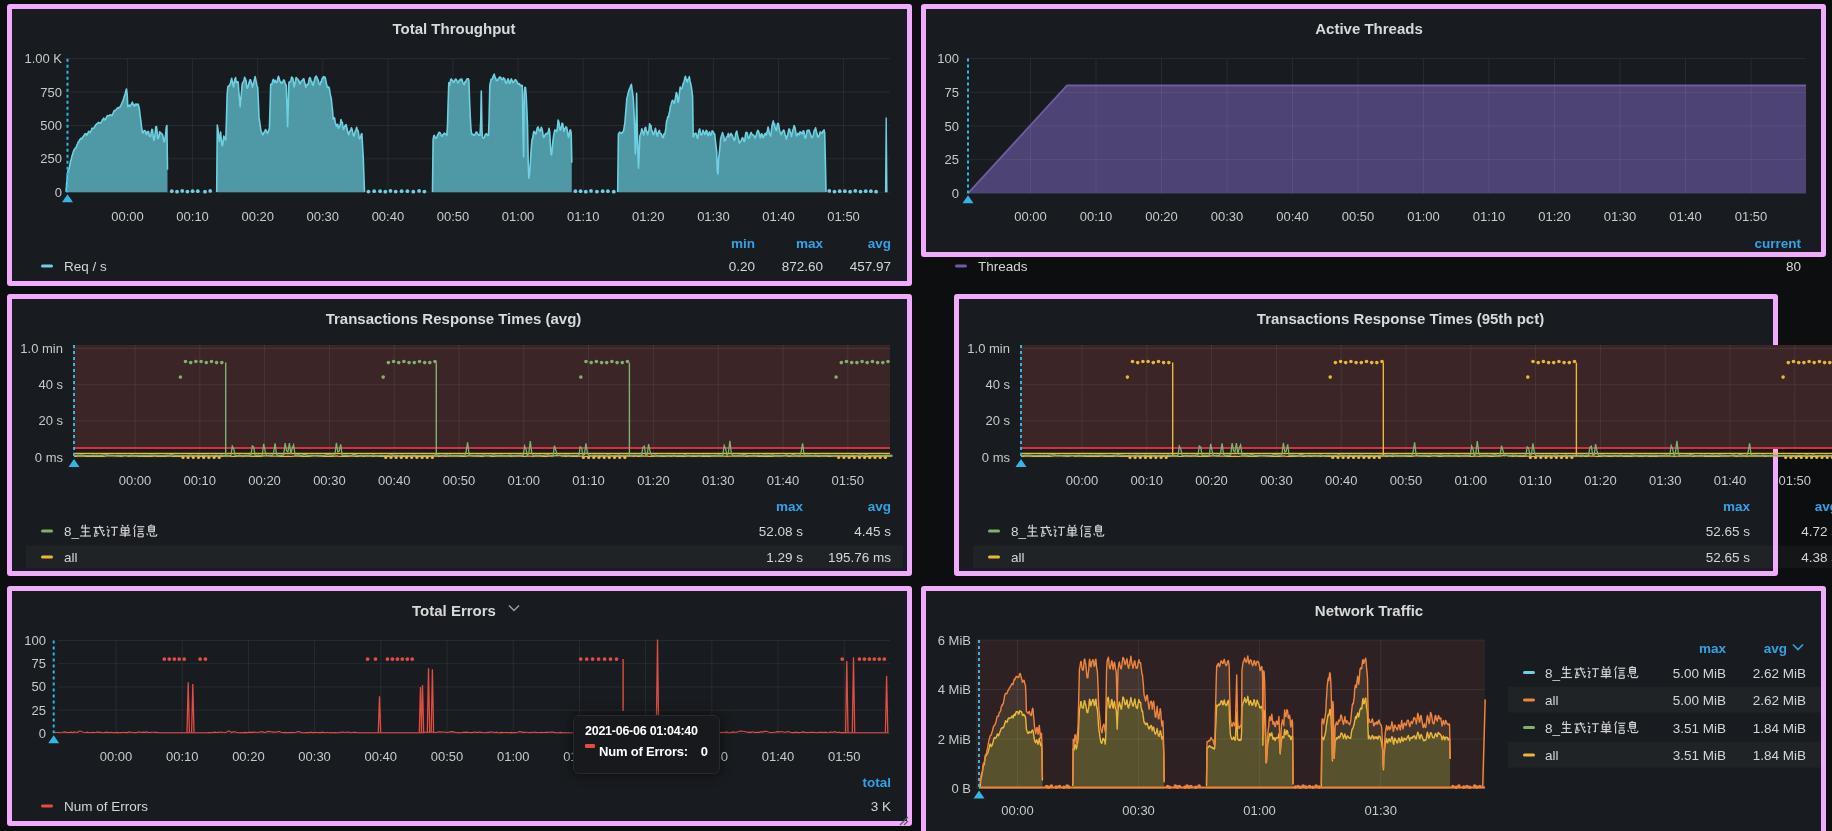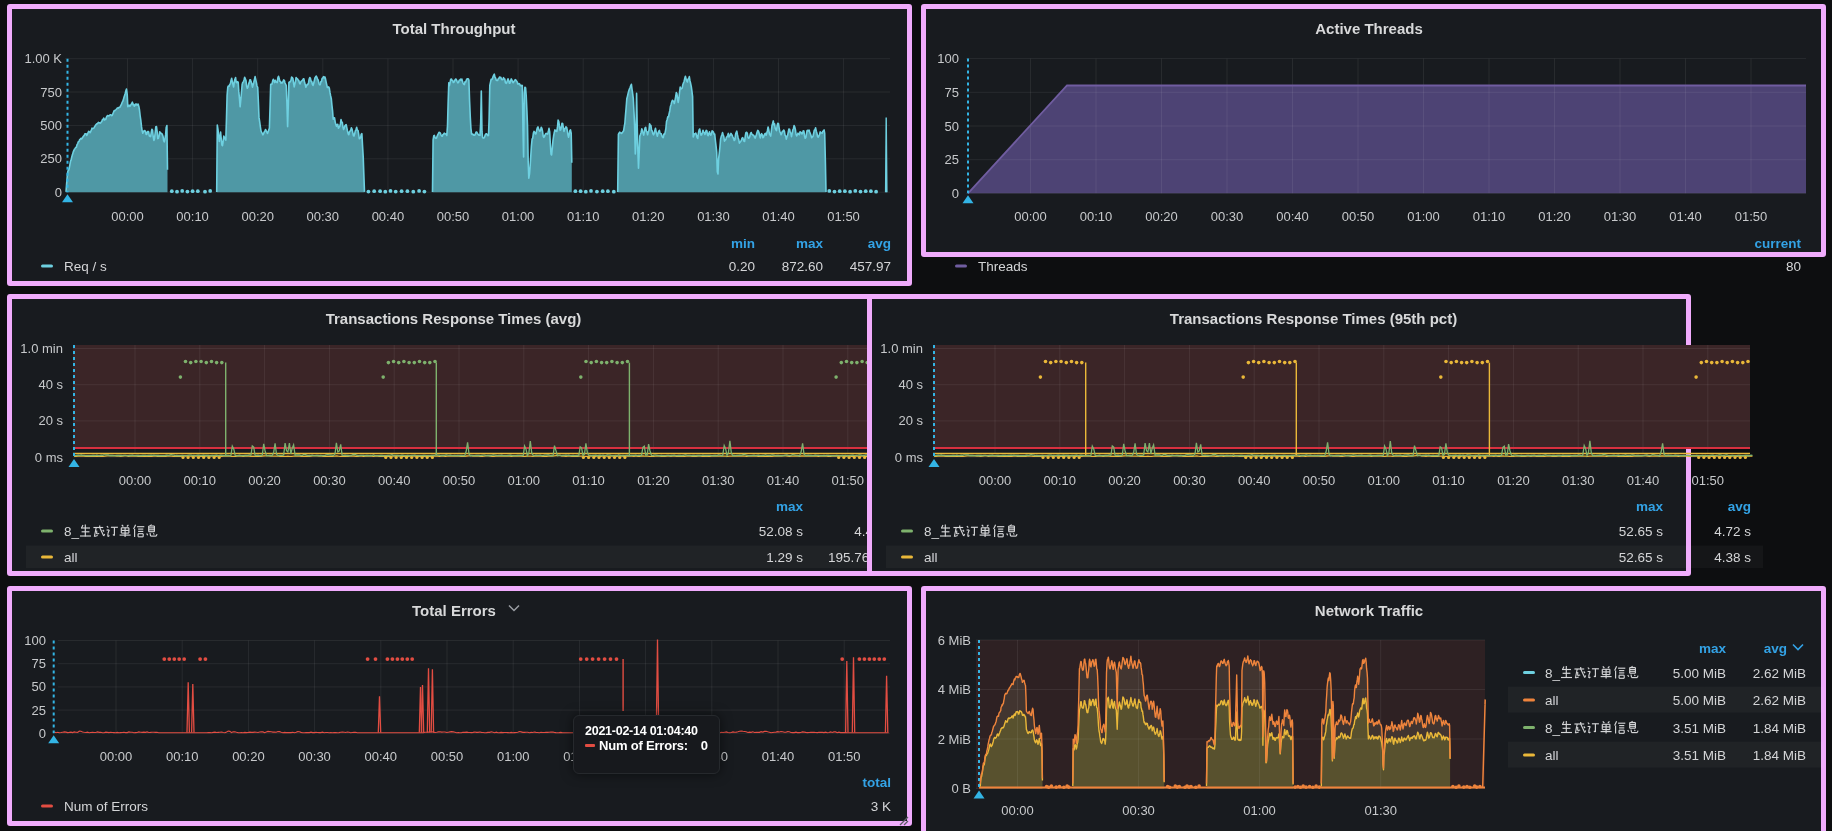--- a/index.html
+++ b/index.html
@@ -330,21 +330,21 @@
       <line x1="144.3" y1="237.1" x2="145.0" y2="235.1" stroke="#d4d5d7" stroke-width="1.15"></line>
       <line x1="141.3" y1="234.3" x2="142.3" y2="235.5" stroke="#d4d5d7" stroke-width="1.15"></line>
       <text x="791" y="237" font-size="13.5" fill="#d4d5d7" text-anchor="end">52.08 s</text>
       <text x="879" y="237" font-size="13.5" fill="#d4d5d7" text-anchor="end">4.45 s</text>
       <rect x="29" y="256.5" width="12" height="3" rx="1.5" fill="#EAB839"></rect>
       <text x="52" y="263" font-size="13.5" fill="#d4d5d7">all</text>
       <text x="791" y="263" font-size="13.5" fill="#d4d5d7" text-anchor="end">1.29 s</text>
       <text x="879" y="263" font-size="13.5" fill="#d4d5d7" text-anchor="end">195.76 ms</text>
     </svg>
   </div>
-<div class="panel" style="left:867px;top:294px;width:824px;height:282px">
+<div class="panel" style="left:954px;top:294px;width:824px;height:282px">
     <svg width="905" height="282" viewBox="0 0 905 282">
       <text x="441.5" y="25" font-size="15" font-weight="bold" fill="#d8d9da" text-anchor="middle">Transactions Response Times (95th pct)</text>
       <rect x="61" y="46" width="817" height="102.9" fill="#3b2527"></rect>
       <line x1="61" y1="49.5" x2="878" y2="49.5" stroke="rgba(255,255,255,0.07)" stroke-width="1"></line>
       <line x1="61" y1="85.7" x2="878" y2="85.7" stroke="rgba(255,255,255,0.07)" stroke-width="1"></line>
       <line x1="61" y1="121.9" x2="878" y2="121.9" stroke="rgba(255,255,255,0.07)" stroke-width="1"></line>
       <line x1="61" y1="158.1" x2="878" y2="158.1" stroke="rgba(255,255,255,0.07)" stroke-width="1"></line>
       <line x1="123.0" y1="46" x2="123.0" y2="158" stroke="rgba(255,255,255,0.07)" stroke-width="1"></line>
       <line x1="187.8" y1="46" x2="187.8" y2="158" stroke="rgba(255,255,255,0.07)" stroke-width="1"></line>
       <line x1="252.6" y1="46" x2="252.6" y2="158" stroke="rgba(255,255,255,0.07)" stroke-width="1"></line>
@@ -607,22 +607,22 @@
       <text x="699.8" y="170" font-size="13" fill="#c7c9cb" text-anchor="middle">01:30</text>
       <text x="766.0" y="170" font-size="13" fill="#c7c9cb" text-anchor="middle">01:40</text>
       <text x="832.2" y="170" font-size="13" fill="#c7c9cb" text-anchor="middle">01:50</text>
       <text x="879" y="196" font-size="13.5" font-weight="bold" fill="#33a2e5" text-anchor="end">total</text>
       <text x="879" y="220" font-size="13.5" fill="#d4d5d7" text-anchor="end">3 K</text>
       <rect x="29" y="213.5" width="12" height="3" rx="1.5" fill="#E24D42"></rect>
       <text x="52" y="220" font-size="13.5" fill="#d4d5d7">Num of Errors</text>
       <path d="M888,234 L896,226 M892,234 L896,230" stroke="#5a5d63" stroke-width="1.3" fill="none"></path>
     </svg>
     <div style="position:absolute;left:561px;top:124px;width:147px;height:59px;background:#17191d;border:1px solid #26292d;border-radius:6px;box-shadow:0 0 12px rgba(0,0,0,0.55);z-index:5;font-family:'Liberation Sans',sans-serif;color:#fff;padding:8px 11px">
-      <div style="font-weight:bold;white-space:nowrap;font-size:12.5px;letter-spacing:-0.25px">2021-02-14 01:04:40</div>
-      <div style="margin-top:0;display:flex;align-items:center;white-space:nowrap;font-size:13px">
+      <div style="font-weight:bold;white-space:nowrap;font-size:12.5px;letter-spacing:-0.25px">2021-06-06 01:04:40</div>
+      <div style="margin-top:6px;display:flex;white-space:nowrap;font-size:13px">
         <span style="display:inline-block;width:10px;height:3.5px;border-radius:1px;background:#E24D42;margin-right:4px"></span>
         <span style="font-weight:bold;letter-spacing:-0.2px">Num of Errors:</span>
         <span style="font-weight:bold;margin-left:auto">0</span>
       </div>
     </div>
   </div>
 <div class="panel" style="left:921px;top:586px;width:905px;height:280px">
     <svg width="905" height="240" viewBox="0 0 905 240">
       <text x="443" y="25" font-size="15" font-weight="bold" fill="#d8d9da" text-anchor="middle">Network Traffic</text>
       <rect x="50" y="49" width="509" height="148.5" fill="#2e2123"></rect>

